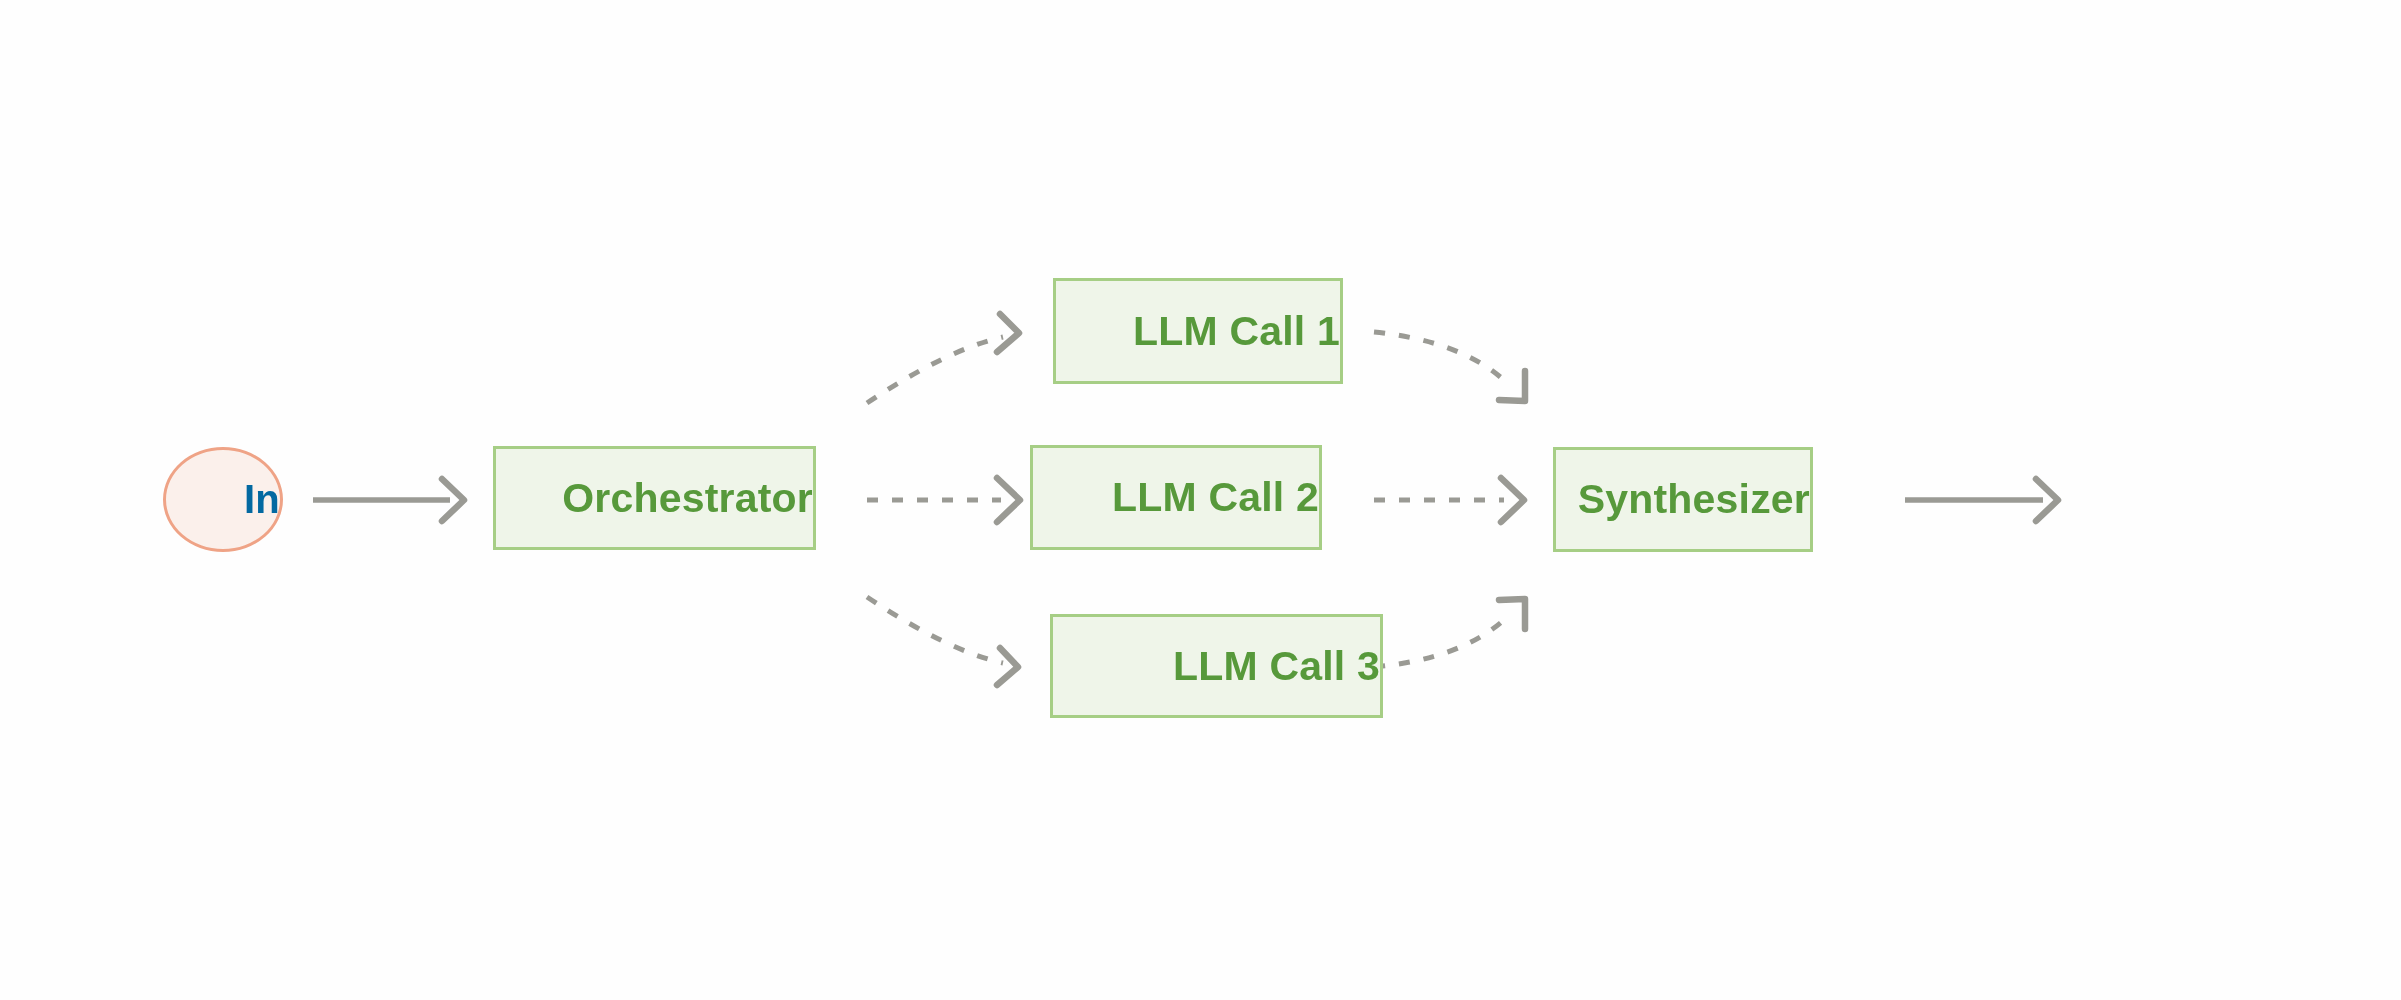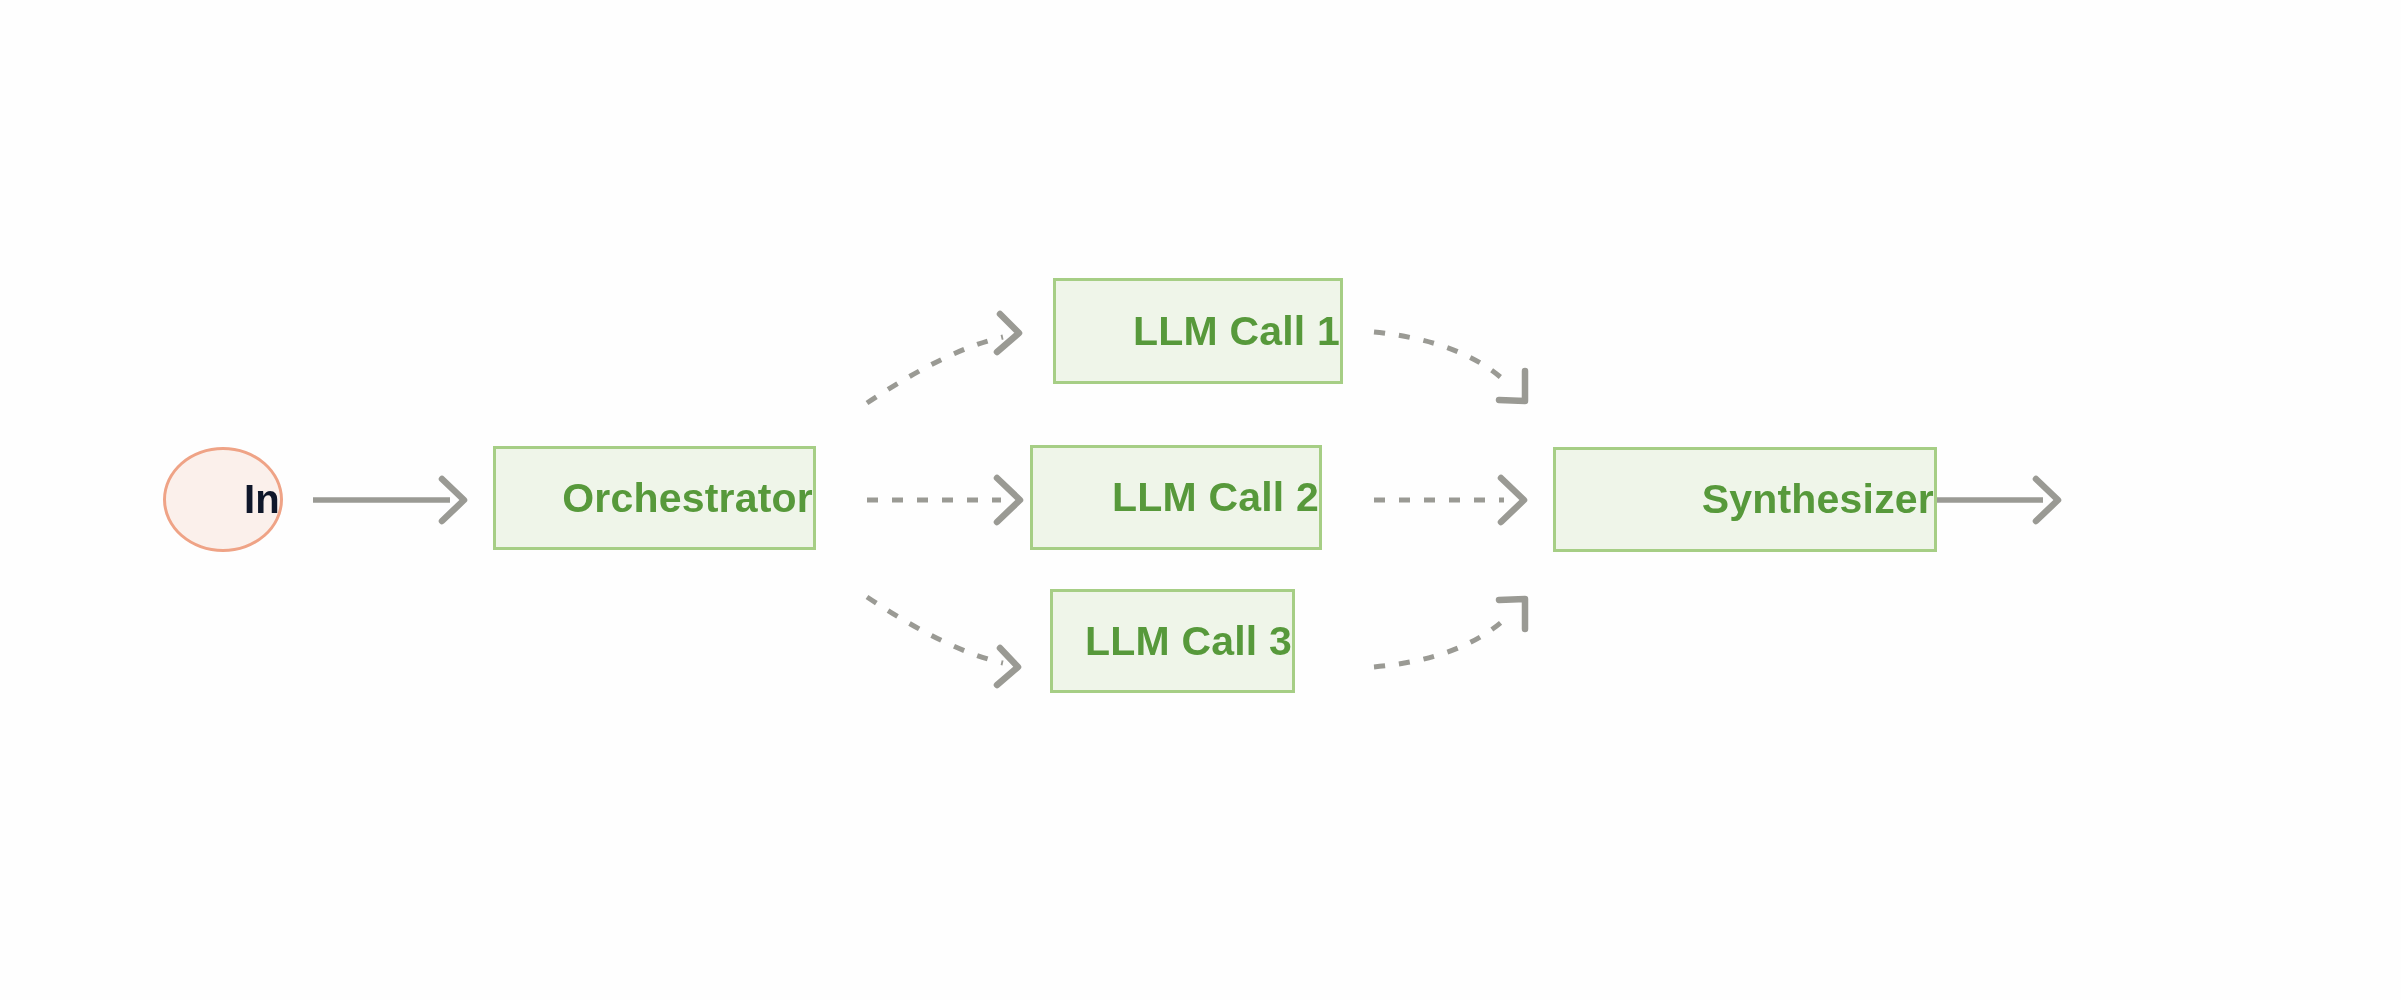--- a/index.html
+++ b/index.html
@@ -27,29 +27,29 @@
   }
   .process {
     background: #EFF5E9;
     border: 3px solid #A6CE85;
     color: #57993B;
     font-size: 41px;
   }
   .terminal {
     background: #FBF0EB;
     border: 3px solid #EFA386;
-    color: #0f172a;
+    color: #0369a1;
     font-size: 40px;
   }
   #node-in          { left: 163px;  top: 447px; width: 120px; height: 105px; border-radius: 50%; }
   #node-orchestrator{ left: 493px;  top: 446px; width: 323px; height: 104px; }
   #node-llm-call-1  { left: 1053px; top: 278px; width: 290px; height: 106px; }
   #node-llm-call-2  { left: 1030px; top: 445px; width: 292px; height: 105px; }
-  #node-llm-call-3  { left: 1050px; top: 589px; width: 245px; height: 104px; padding-left: 8px; }
-  #node-synthesizer { left: 1553px; top: 447px; width: 384px; height: 105px; }
+  #node-llm-call-3  { left: 1050px; top: 614px; width: 333px; height: 104px; padding-left: 8px; }
+  #node-synthesizer { left: 1553px; top: 447px; width: 260px; height: 105px; }
   #node-out         { left: 2085px; top: 447px; width: 157px; height: 106px; border-radius: 60px; }
 
   #edges-layer {
     position: absolute;
     left: 0; top: 0;
     width: 2401px;
     height: 1000px;
   }
   .edge-line {
     fill: none;

